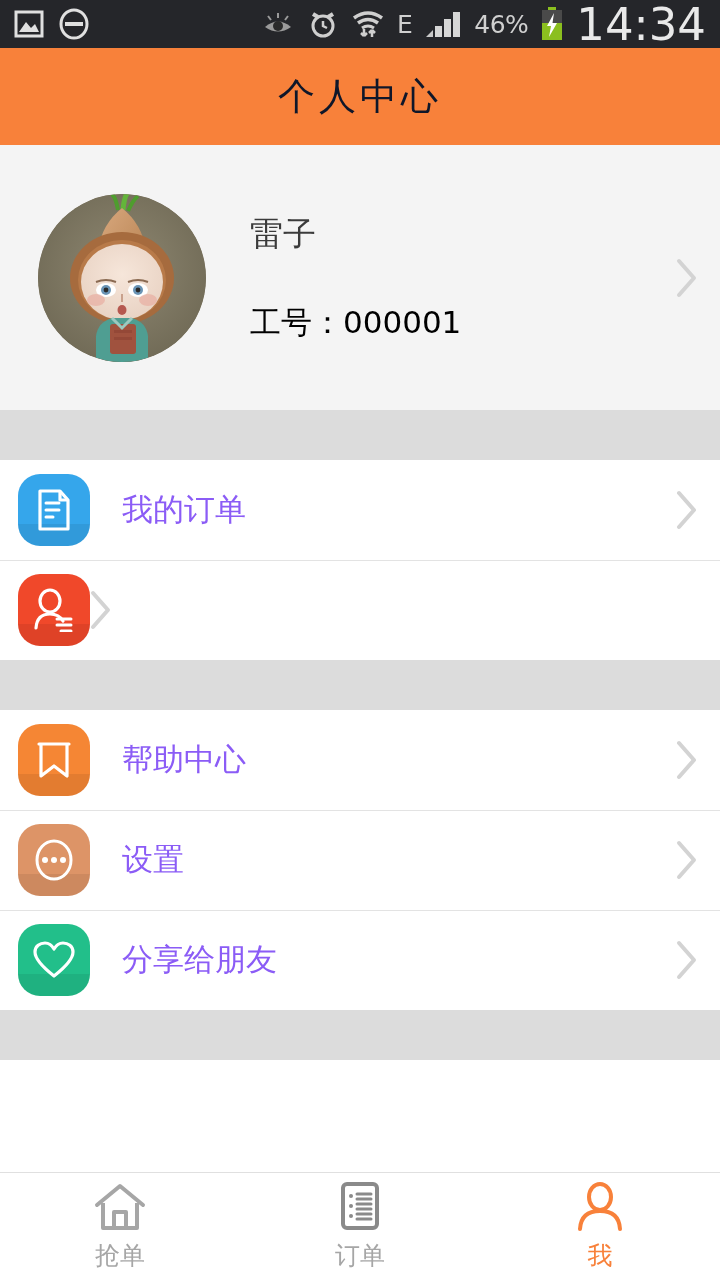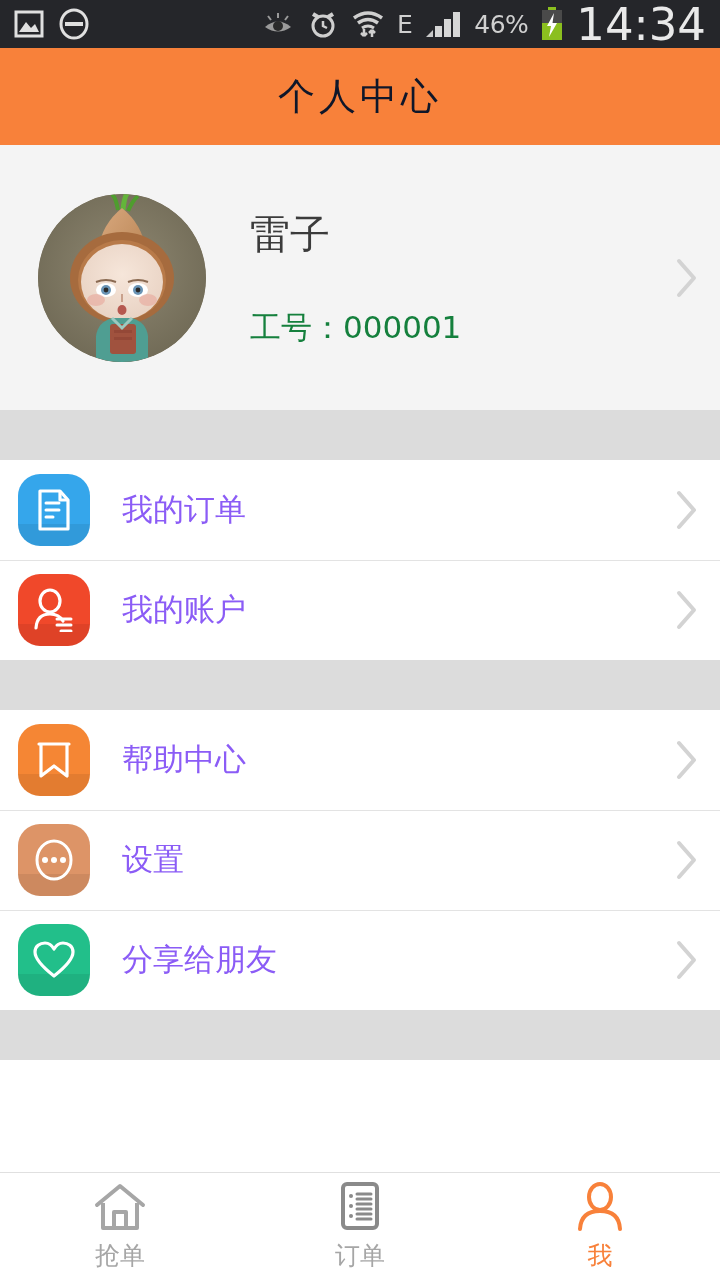--- a/index.html
+++ b/index.html
@@ -37,22 +37,22 @@
     display:flex; align-items:center; padding:0 22px 0 38px;
     position:relative;
   }
   .avatar {
     width:168px; height:168px; border-radius:50%;
     overflow:hidden; flex:none;
     background:#7d7560;
     position:relative;
   }
   .profile-text { margin-left:44px; flex:1; }
-  .profile-name { font-size:40px; color:#3b3b3b; margin-bottom:38px; }
-  .profile-id { font-size:31px; color:#15803d;margin-top:45px; }
+  .profile-name { font-size:33px; color:#3b3b3b; margin-bottom:38px; }
+  .profile-id { font-size:31px; color:#000000;margin-top:45px; }
 
   
   .chev { width:22px; height:40px; flex:none; }
   .chev svg { display:block; }
 
   
   .band { background:#dcdcdc; width:100%; }
   .band-1 { height:50px; }
   .band-2 { height:50px; }
   .band-3 { height:50px; }
@@ -270,21 +270,20 @@
 
     <div class="row">
       <span class="row-icon" style="background:#f0482a;">
         <span class="shade"></span>
         <svg width="42" height="44" viewBox="0 0 42 44">
           <ellipse cx="17" cy="13" rx="10" ry="11" fill="none" stroke="#ffffff" stroke-width="3.2"></ellipse>
           <path d="M3 40 Q4 26 17 26 Q26 26 30 33" fill="none" stroke="#ffffff" stroke-width="3.2" stroke-linecap="round"></path>
           <path d="M24 31 H38 M24 37 H38 M28 43 H38" stroke="#ffffff" stroke-width="3" stroke-linecap="round"></path>
         </svg>
       </span>
-      <span class="row-label">我的账户</span>
       <span class="chev">
         <svg width="22" height="40" viewBox="0 0 22 40">
             <path d="M3 3 L18 20 L3 37" fill="none" stroke="#d3d3d3" stroke-width="4" stroke-linecap="round" stroke-linejoin="round"></path>
           </svg>
       </span>
     </div>
 
   </div>
 
   <div class="band band-2"></div>

